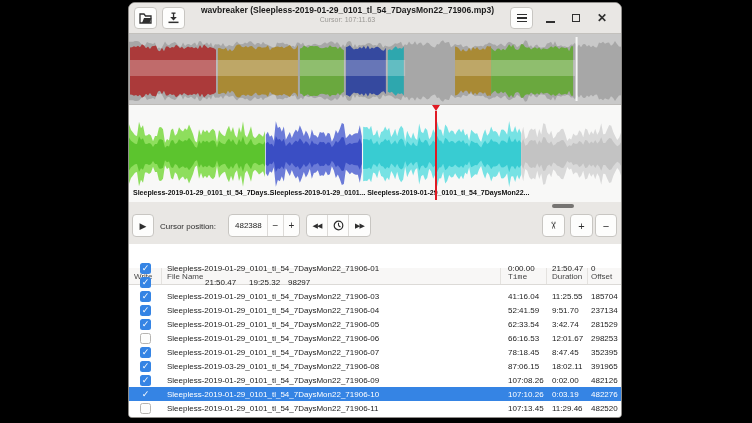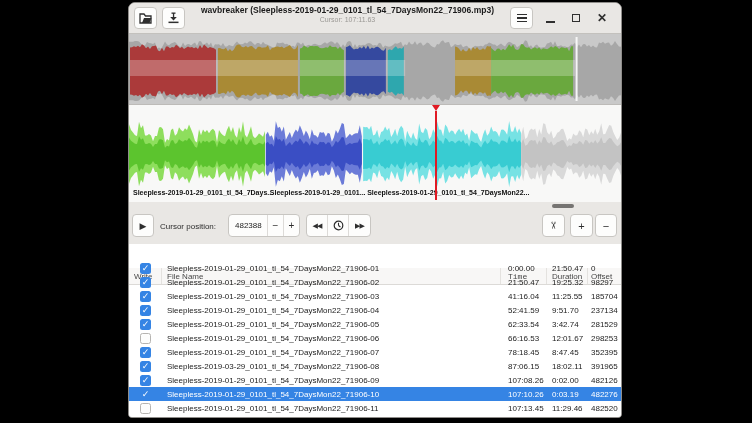--- a/index.html
+++ b/index.html
@@ -234,21 +234,20 @@
             <div class="c ct">0:00.00</div>
             <div class="c cd">21:50.47</div>
             <div class="c co">0</div>
           </div>
           <div class="trow">
             <div class="c cw">
               <span class="cb on">
                 <span class="chk">✓</span>
               </span>
             </div>
-            <div class="c cn">Sleepless-2019-01-29_0101_tl_54_7DaysMon22_71906-02</div>
             <div class="c ct">21:50.47</div>
             <div class="c cd">19:25.32</div>
             <div class="c co">98297</div>
           </div>
           <div class="trow">
             <div class="c cw">
               <span class="cb on">
                 <span class="chk">✓</span>
               </span>
             </div>

